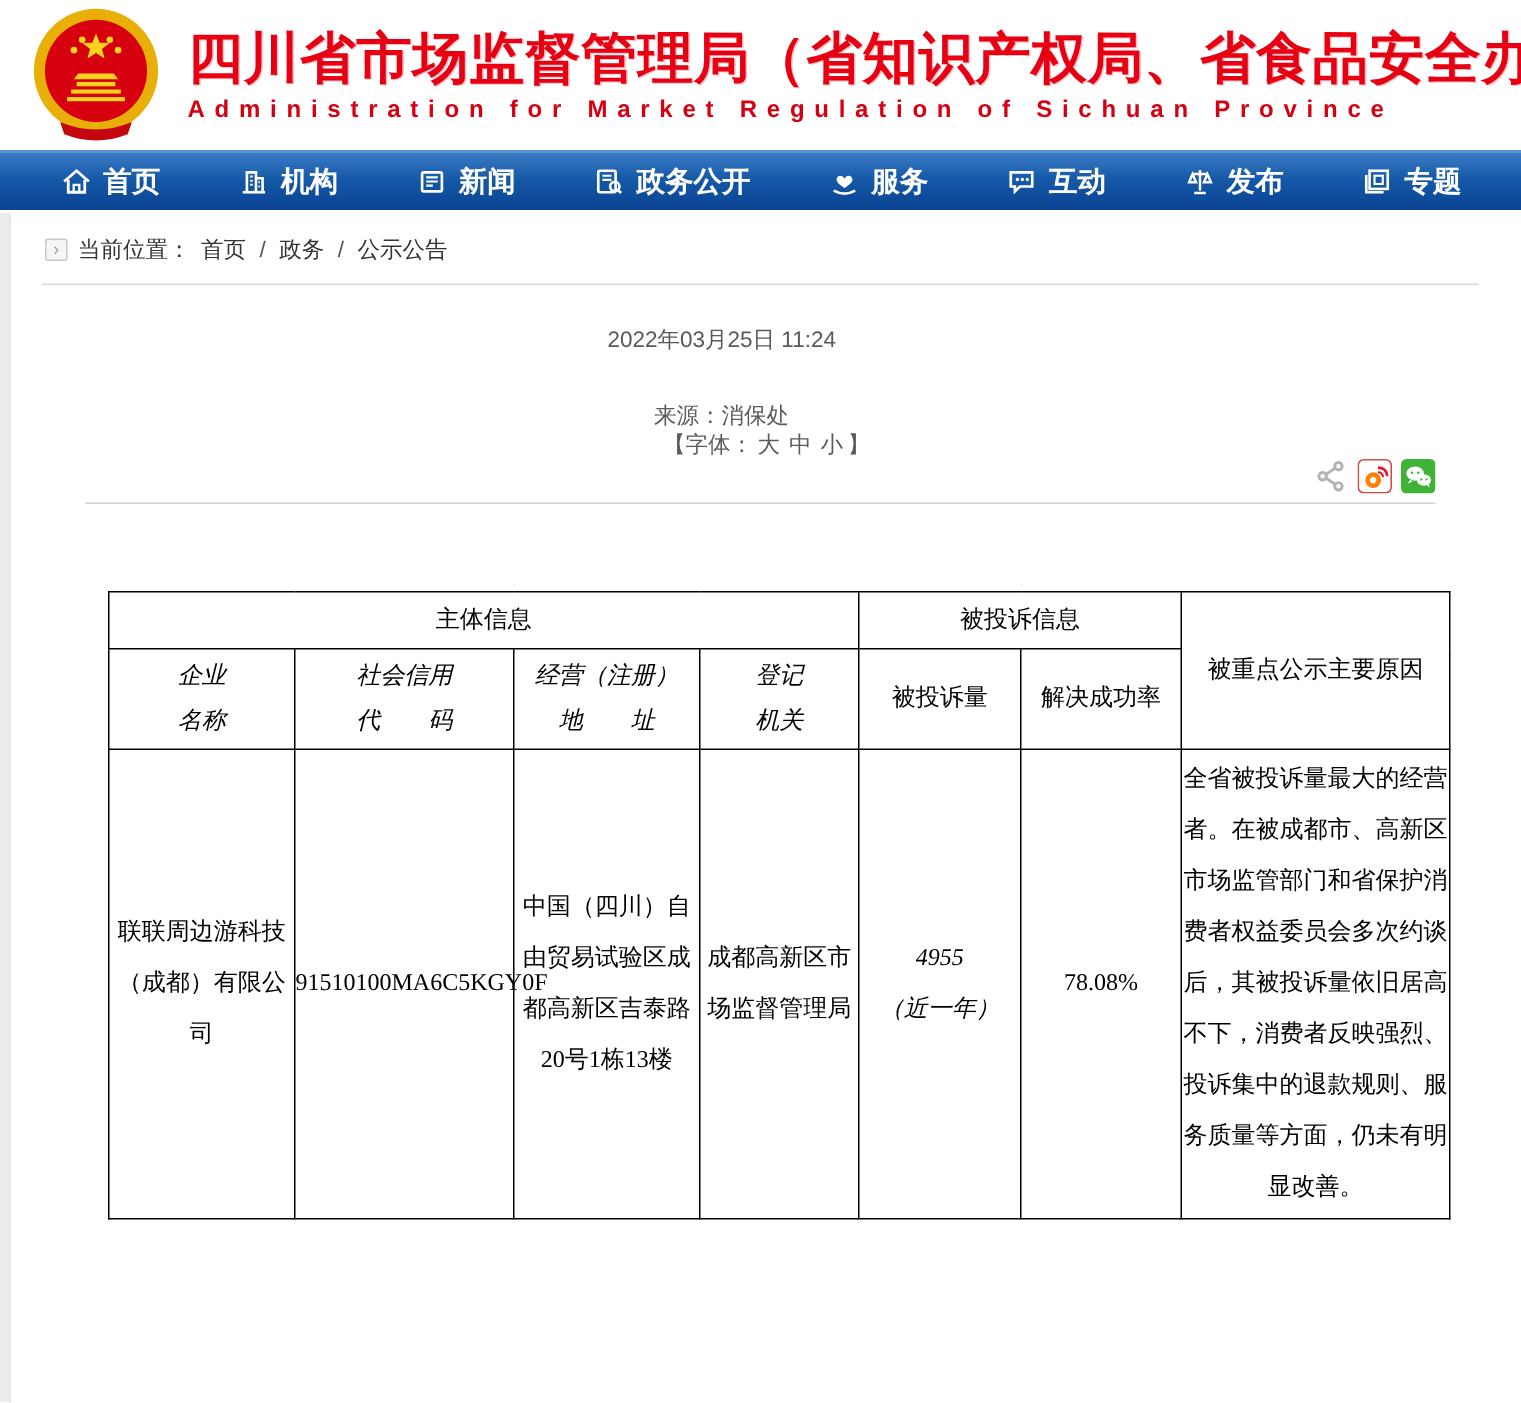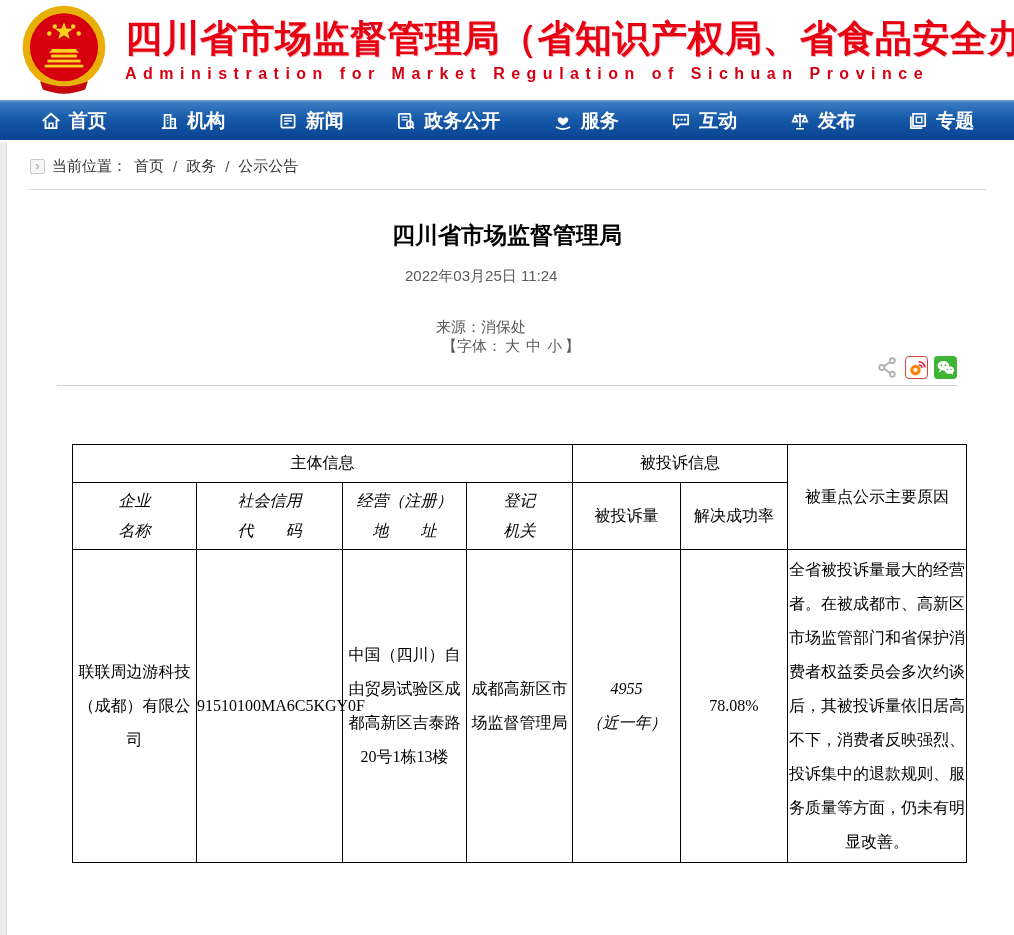--- a/index.html
+++ b/index.html
@@ -214,21 +214,20 @@
       <a>首页</a>
       <span class="bc-sep">/</span>
       <a>政务</a>
       <span class="bc-sep">/</span>
       <a>公示公告</a>
     </div>
   </div>
 
   <article>
     <div class="article-title">
-      <div>四川省市场监督管理局</div>
     </div>
 
     <div class="meta-row">
       <span class="meta-date">2022年03月25日 11:24</span>
       <span class="meta-source"><span>来源：</span><span>消保处</span></span>
       <span class="meta-font"><span>【字体：</span><a>大</a><a>中</a><a>小</a><span>】</span></span>
       <span class="share-box">
         <span class="sicon">
           <svg viewBox="0 0 24 24">
               <g fill="none" stroke="#b3b3b3" stroke-width="2">

